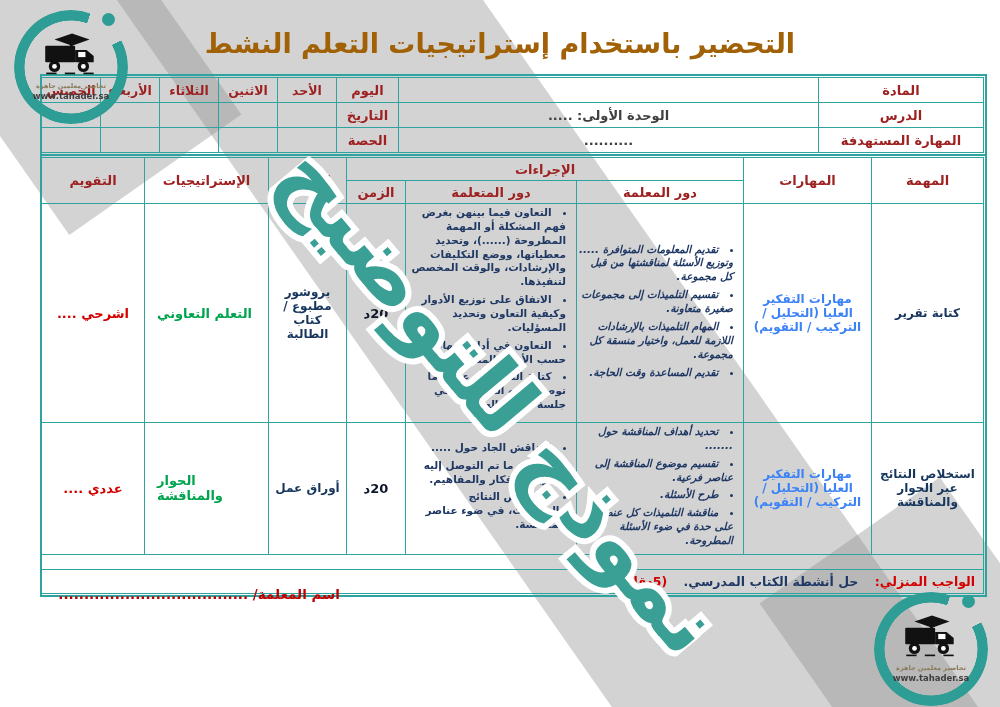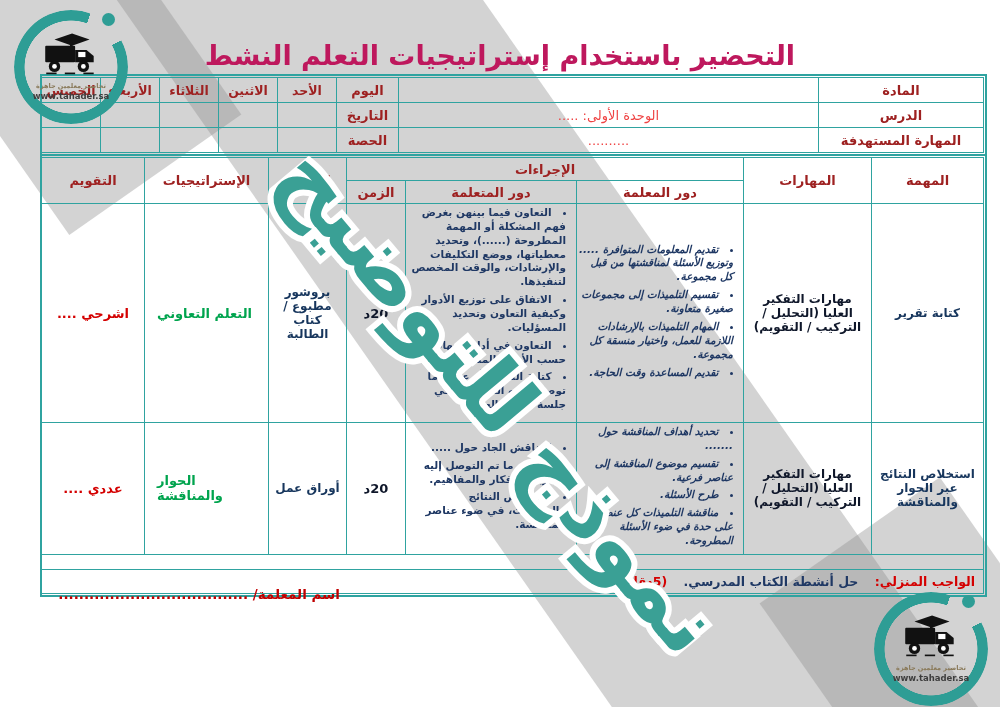--- a/index.html
+++ b/index.html
@@ -19,50 +19,49 @@
   #band-main { width:1600px; height:300px; left:-255px; top:200px; transform: rotate(55deg); }
   #band-corner-tl { width:280px; height:210px; left:-65px; top:-45px; transform: rotate(55deg); }
   #band-corner-br { width:280px; height:220px; left:790px; top:545px; transform: rotate(55deg); }
 
   
   .page-title {
     position: absolute; z-index: 1;
     top: 28px; left: 0; width: 100%;
     text-align: center;
     font-size: 27px; font-weight: bold;
-    color: #be185d;
-    margin-top: 12px;
+    color: #a16207;
   }
 
   
   .tbl-wrap {
     position: absolute; z-index: 1;
     border: 2px solid #2fa3a0;
     padding: 1px;
   }
   table { border-collapse: collapse; table-layout: fixed; width: 100%; }
   th, td { border: 1.5px solid #2fa3a0; overflow: hidden; }
 
   #info-wrap { left: 40px; top: 74px; width: 947px; }
   #info-table tr { height: 25px; }
   .lbl { color:#9e2121; font-weight:bold; font-size:13px; text-align:center;margin-left:12px; }
   .day-cell { color:#9e2121; font-weight:bold; font-size:12.5px; text-align:center; }
-  .unit-cell { color:#ef4444; font-weight:normal; font-size:13px; text-align:center;margin-top:28px; }
+  .unit-cell { color:#404040; font-weight:bold; font-size:13px; text-align:center;margin-top:28px; }
 
   #main-wrap { left: 40px; top: 154px; width: 947px; }
   #main-table th { color:#9e2121; font-weight:bold; font-size:13px; text-align:center; }
   #main-table tr.hdr1 { height: 23px; }
   #main-table tr.hdr2 { height: 23px; }
   #main-table tr.row-1 { height: 219px; }
   #main-table tr.row-2 { height: 122px; }
   #main-table tr.spacer-row { height: 15px; }
   #main-table tr.homework-row { height: 24px; }
 
   td.cell-task   { color:#17365d; font-weight:bold; font-size:12px; text-align:center; vertical-align:middle; padding:0 4px; }
-  td.cell-skills { color:#0f172a; font-weight:bold; font-size:12px; text-align:center; vertical-align:middle; padding:0 6px; }
+  td.cell-skills { color:#3b82f6; font-weight:bold; font-size:12px; text-align:center; vertical-align:middle; padding:0 6px; }
   td.cell-role   { vertical-align:middle; padding:2px 4px 2px 2px; }
   td.cell-time   { color:#0f172a; font-weight:bold; font-size:13px; text-align:center; vertical-align:middle; }
   td.cell-tools  { color:#17365d; font-weight:bold; font-size:12px; text-align:center; vertical-align:middle; padding:0 4px; }
   td.cell-strategy { color:#00a44e; font-weight:bold; font-size:13px; text-align:left; vertical-align:middle; padding:0 12px; }
   td.cell-eval   { color:#d40000; font-weight:bold; font-size:13px; text-align:center; vertical-align:middle; }
 
   ul.role-list { list-style: disc inside; margin: 0; padding-right: 6px; }
   ul.role-list li {
     color:#1f3864; font-weight:bold; font-size:10.5px;
     line-height:1.32; margin-bottom:4px; text-align:right;

